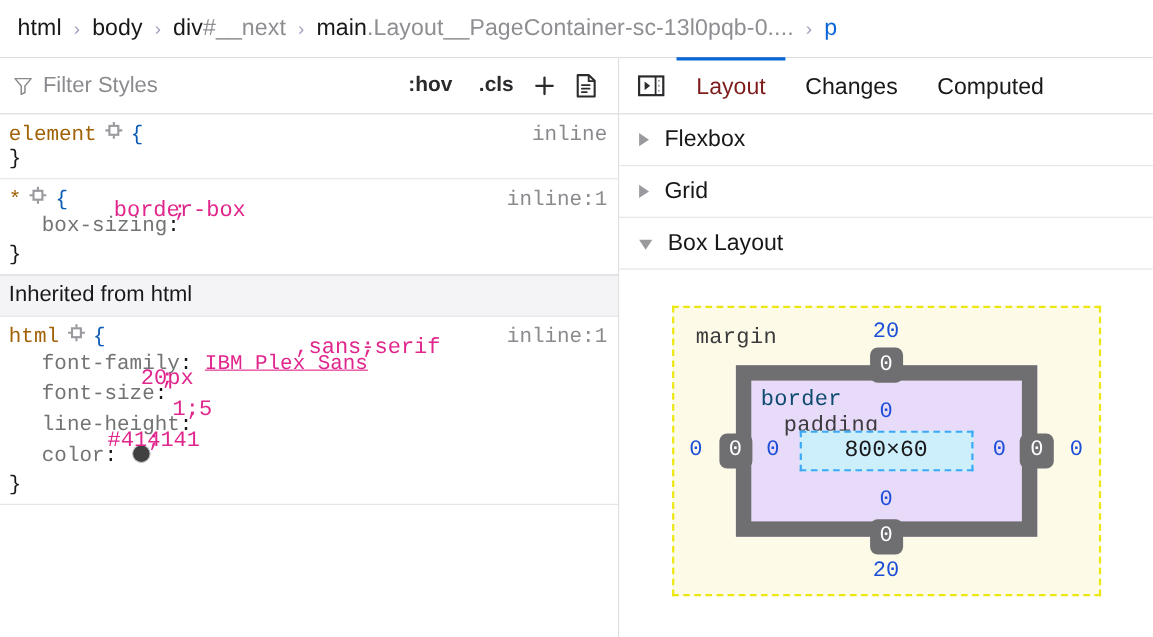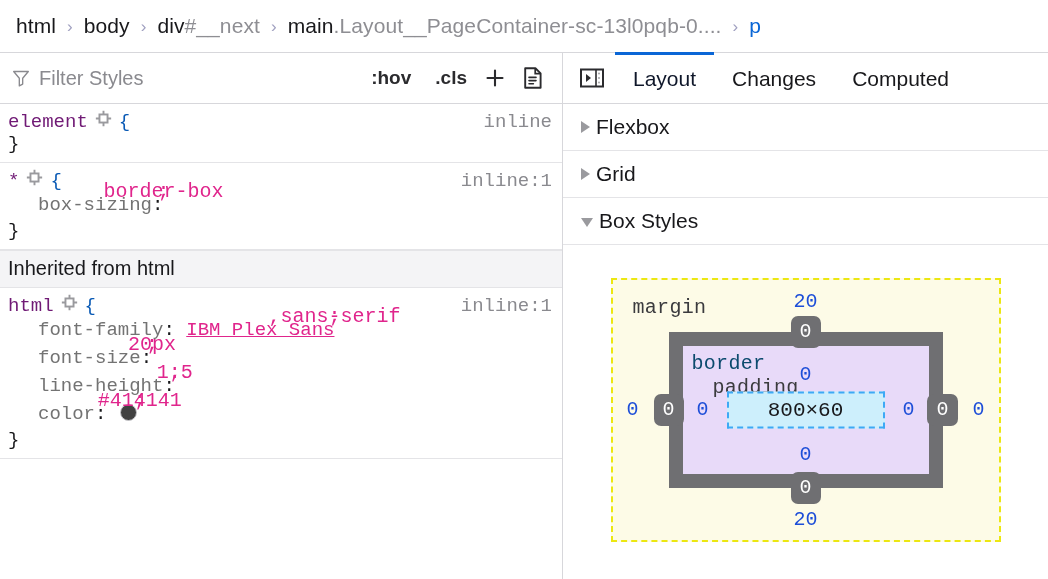--- a/index.html
+++ b/index.html
@@ -131,21 +131,21 @@
   .rule {
     padding: 6px 10px 7px 8px;
     border-bottom: 1px solid #e4e4e7;
     position: relative;
   }
   .rule-head {
     display: flex;
     align-items: baseline;
   }
   .selector {
-    color: #701a75;
+    color: #a16207;
     white-space: nowrap;
   }
   .pick-icon {
     width: 17px;
     height: 17px;
     margin: 0 7px;
     display: inline-block;
     vertical-align: -3px;
   }
   .brace {
@@ -210,29 +210,29 @@
     display: flex;
     align-items: center;
     padding: 0 18px;
     font-size: 21px;
     color: #18181b;
     border-top: 3px solid transparent;
     position: relative;
     top: -1px;
   }
   .tab.active {
-    color: #0f172a;
+    color: #7f1d1d;
     border-top-color: #0a66d6;
   }
 
   
   .acc {
     display: flex;
     align-items: center;
-    gap: 6px;
+    gap: 14px;
     padding: 11px 0 11px 18px;
     border-bottom: 1px solid #e4e4e7;
     font-size: 21px;
     color: #18181b;
   }
   .tri {
     width: 0; height: 0;
     flex: none;
   }
   .tri.collapsed {
@@ -475,21 +475,21 @@
       <div class="acc">
         <span class="tri collapsed"></span>
         <span>Flexbox</span>
       </div>
       <div class="acc">
         <span class="tri collapsed"></span>
         <span>Grid</span>
       </div>
       <div class="acc">
         <span class="tri expanded"></span>
-        <span>Box Styles</span>
+        <span>Box Layout</span>
       </div>
 
       <div class="boxmodel-wrap">
         <div class="bm-margin">
           <span class="bm-label margin-lbl">margin</span>
 
           <span class="val m-top">20</span>
           <span class="val m-bottom">20</span>
           <span class="val m-left">0</span>
           <span class="val m-right">0</span>

